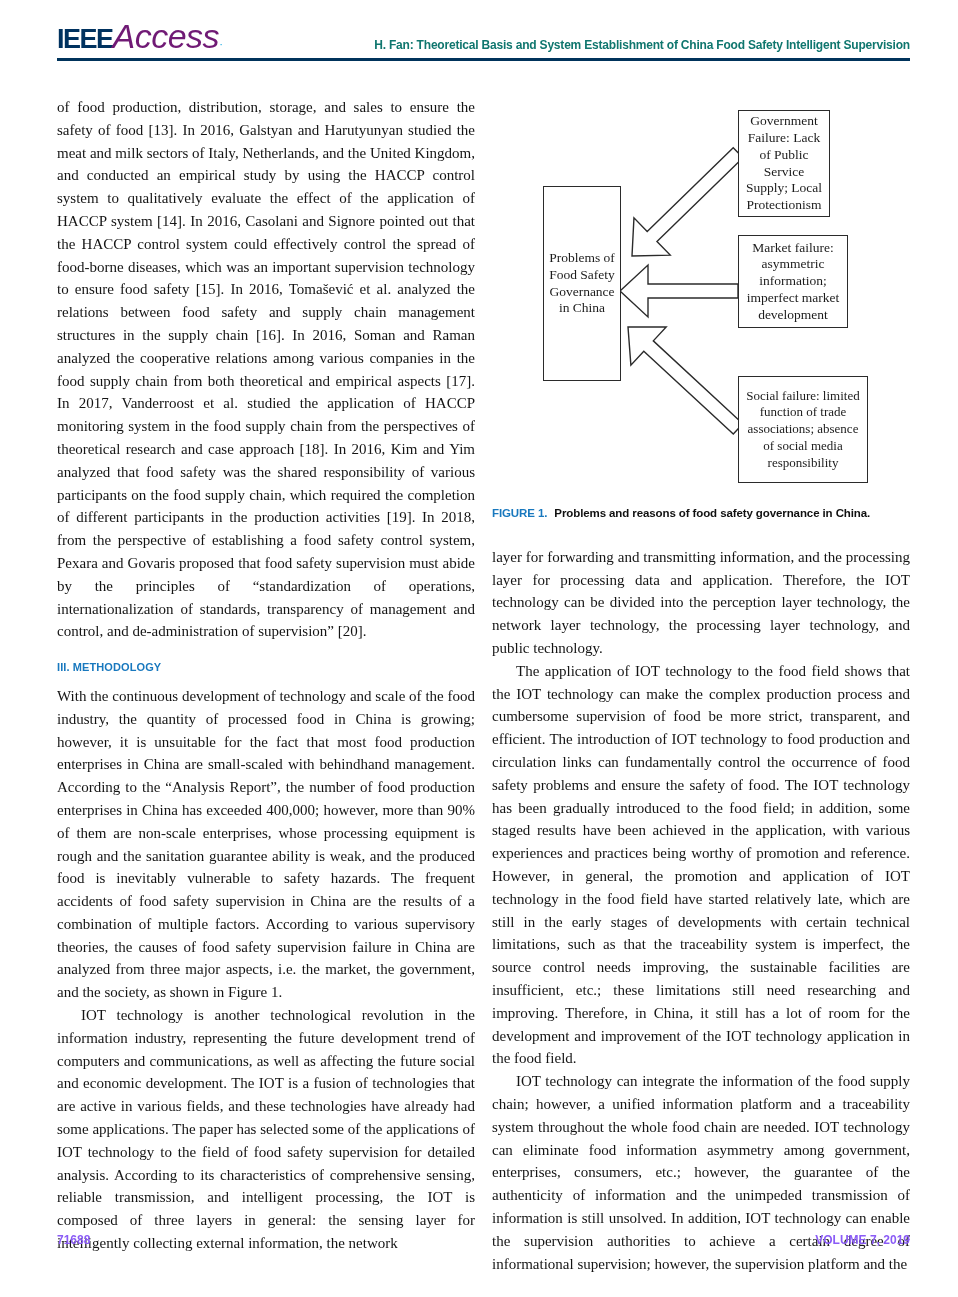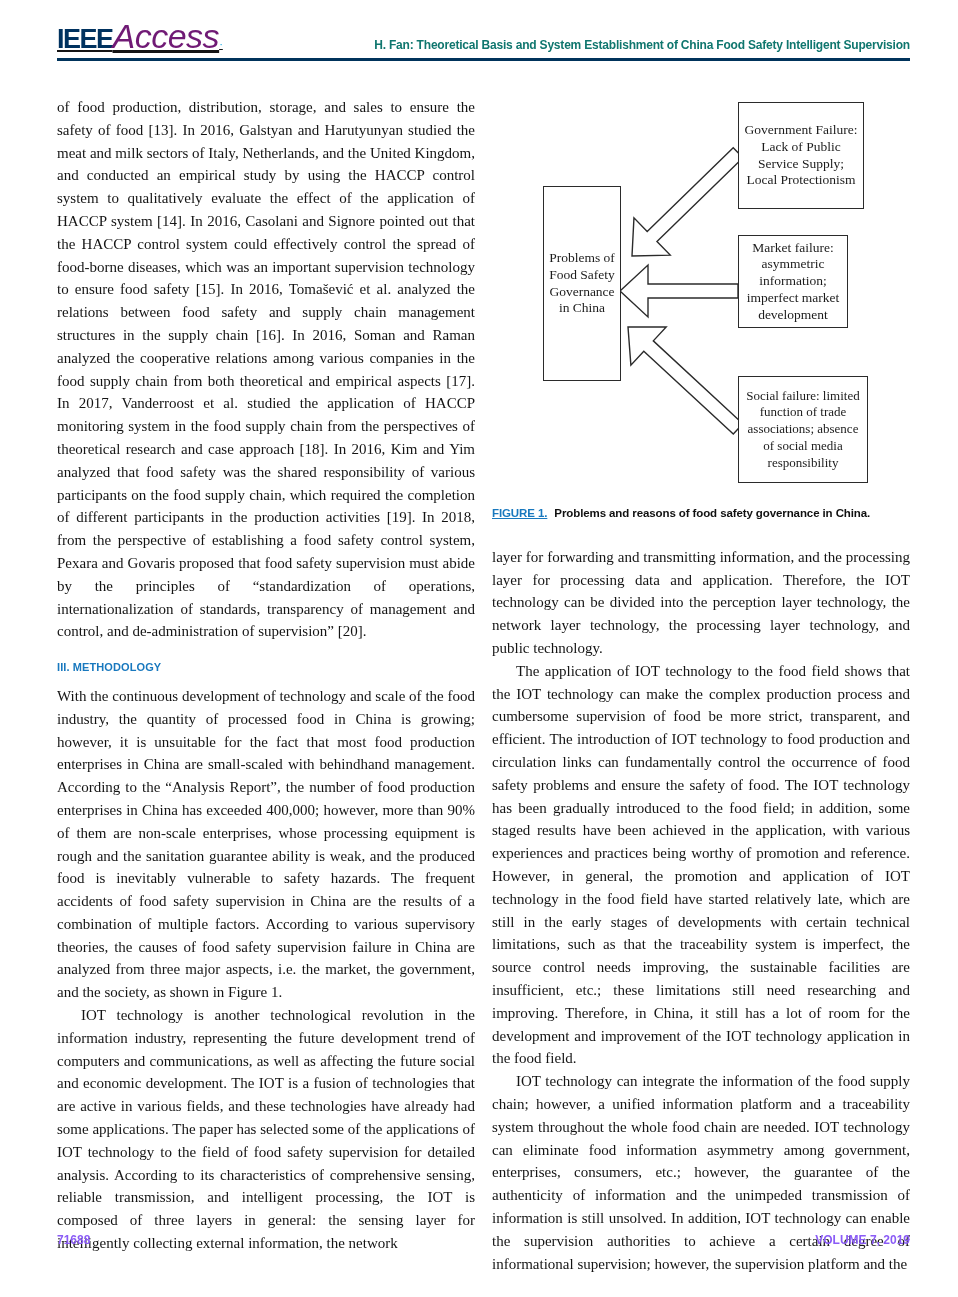--- a/index.html
+++ b/index.html
@@ -10,21 +10,21 @@
     background:#ffffff;
     font-family:"Liberation Serif", serif;
     color:#141414;
     overflow:hidden;
   }
   
   .header {
     position:absolute; left:57px; right:48px; top:18px; height:38px;
     display:flex; justify-content:space-between; align-items:flex-end;
   }
-  .logo { display:flex; align-items:baseline; white-space:nowrap;text-decoration:underline; }
+  .logo { display:flex; align-items:baseline; white-space:nowrap; }
   .logo-ieee {
     font-family:"Liberation Sans", sans-serif;
     font-weight:900; font-size:27px; letter-spacing:-1.5px; color:#00325f;
   }
   .logo-access {
     font-family:"Liberation Sans", sans-serif;
     font-style:italic; font-weight:400; font-size:34px; letter-spacing:-0.5px;
     color:#701a75; 
   }
   .logo-tm { font-size:11px; color:#00a0df; vertical-align:super; }
@@ -59,29 +59,29 @@
   .fig-diagram { position:relative; width:418px; height:398px; }
   .fig-arrows { position:absolute; left:0; top:0; }
   .fig-box {
     position:absolute;
     border:1.4px solid #2b2b2b; background:#ffffff;
     display:flex; align-items:center; justify-content:center;
     text-align:center; font-size:13.5px; line-height:16.8px;
     padding:3px; color:#1c1c1c;
   }
   .box-problems { left:51px;  top:90px;  width:78px;  height:195px; }
-  .box-gov      { left:246px; top:6px;   width:126px; height:107px; }
+  .box-gov      { left:246px; top:14px;   width:92px; height:107px; }
   .box-market   { left:246px; top:139px; width:110px; height:93px; }
   .box-social   { left:246px; top:280px; width:130px; height:107px; font-size:13px; }
   .fig-caption {
     font-family:"Liberation Sans", sans-serif;
     font-size:11.5px; font-weight:bold; color:#101010;
     text-align:left; margin:8px 0 21px 0; letter-spacing:-0.1px;
   }
-  .fig-caption .label { color:#1878be; margin-right:7px;text-decoration:underline; }
+  .fig-caption .label { color:#1878be; margin-right:7px; }
   
   .footer {
     position:absolute; left:57px; right:48px; top:1233px;
     display:flex; justify-content:space-between;
     font-family:"Liberation Sans", sans-serif;
     font-weight:bold; font-size:12px; color:#8b5cf6;
   }
 </style>
 </head>
 <body>

